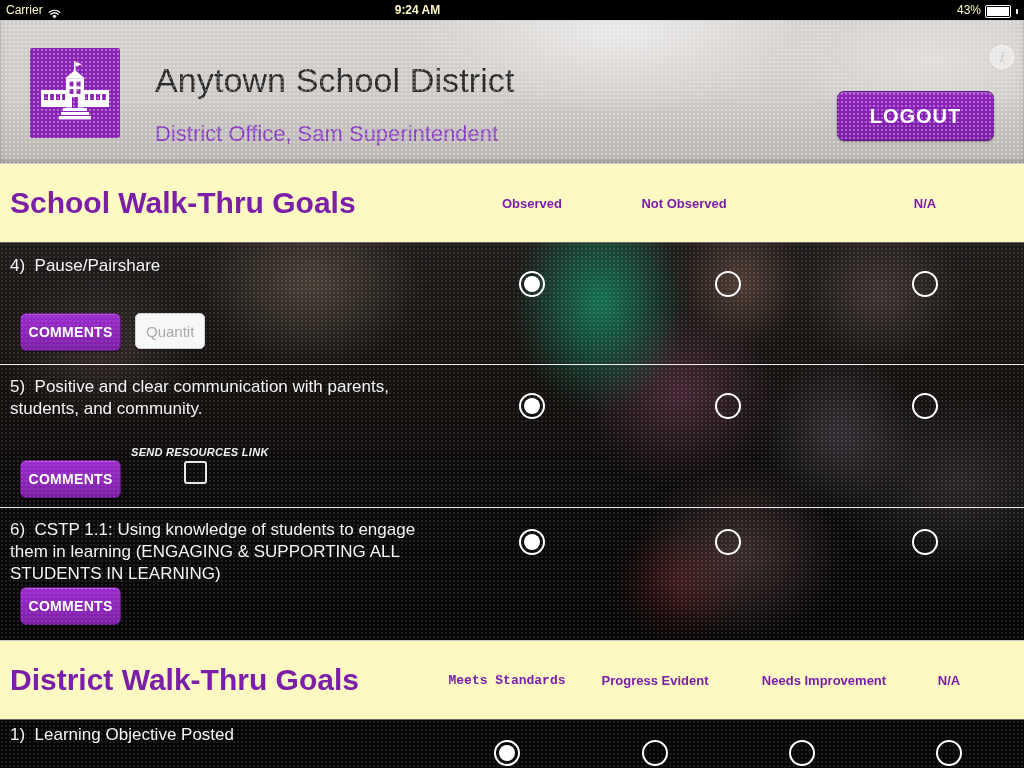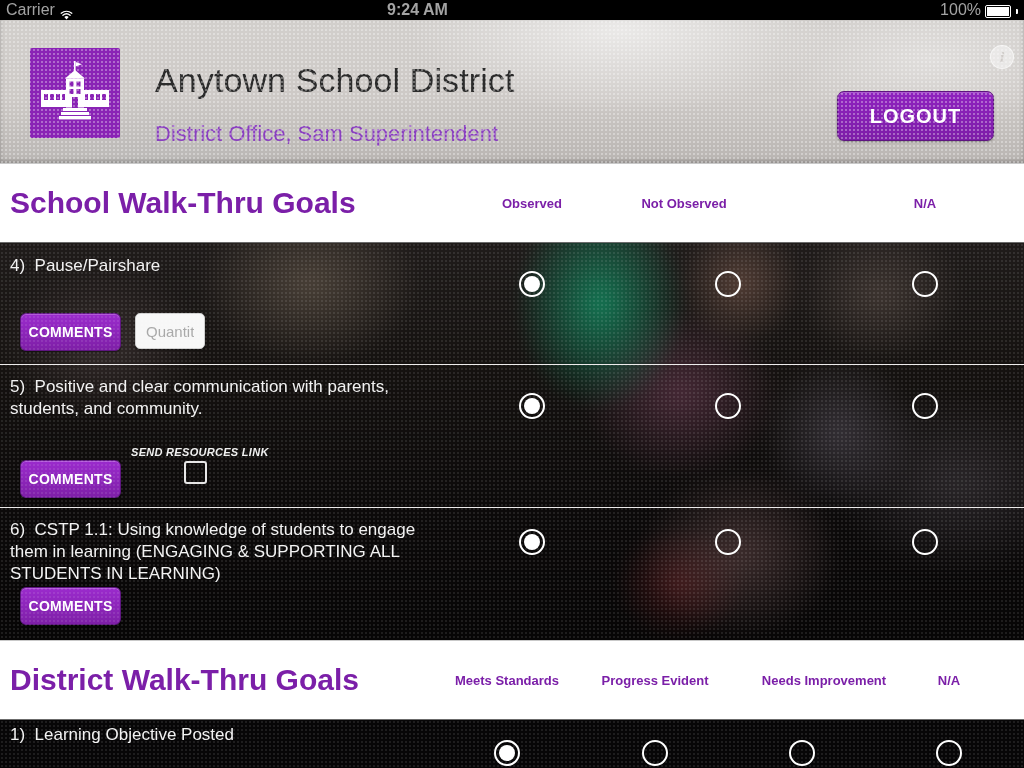--- a/index.html
+++ b/index.html
@@ -8,22 +8,22 @@
     overflow: hidden;
     background: #000;
     font-family: "Liberation Sans", sans-serif;
     -webkit-font-smoothing: antialiased;
   }
   #app { position: relative; width: 1024px; height: 768px; overflow: hidden; }
 
   
   .statusbar {
     position: absolute; top: 0; left: 0; width: 1024px; height: 20px;
-    background: #000; color: #a3a3a3;
-    font-size: 16px; line-height: 20px;
+    background: #000; color: #fef9c3;
+    font-size: 12px; line-height: 20px;
   }
   .sb-left { position: absolute; left: 6px; top: 0; display: flex; align-items: center; gap: 5px; }
   .sb-center { position: absolute; left: 0; top: 0; width: 835px; text-align: center; font-weight: bold; }
   .sb-right { position: absolute; right: 6px; top: 0; display: flex; align-items: center; gap: 4px; }
   .wifi-icon { display: inline-block; width: 13px; height: 11px; position: relative; top: 1px; }
   .batt { display:inline-block; width: 24px; height: 11px; border: 1px solid #fff; border-radius: 2px; position: relative; top:1px; }
   .batt::after { content:""; position:absolute; left:1px; top:1px; bottom:1px; right:1px; background:#fff; }
   .batt-cap { display:inline-block; width:2px; height:5px; background:#fff; border-radius:0 1px 1px 0; margin-left:1px; position:relative; top:1px;}
 
   
@@ -72,21 +72,21 @@
     border: 1px solid rgba(255,255,255,0.55);
     color: #cfcbc8; font-size: 15px; font-weight: bold; font-style: italic;
     display:flex; align-items:center; justify-content:center;
     font-family: "Liberation Serif", serif;
     cursor: pointer;
   }
 
   
   .section-bar {
     position: absolute; left: 0; width: 1024px; height: 78px;
-    background: #ffffff;
+    background: #fef9c3;
     border-top: 1px solid #c9c9c9;
     border-bottom: 2px solid #6b6b6b;
   }
   .section-title {
     position: absolute; left: 10px; top: 50%; transform: translateY(-50%);
     font-size: 30px; font-weight: bold; color: #7b1fa8; white-space: nowrap;
   }
   .col-label {
     position: absolute; top: 50%; transform: translate(-50%, -50%);
     font-size: 13px; font-weight: bold; color: #7b1fa8; white-space: nowrap;
@@ -180,21 +180,21 @@
       <span class="wifi-icon">
         <svg viewBox="0 0 13 11" width="13" height="11">
           <path d="M6.5 9.6 L4.3 6.9 a3.4 3.4 0 0 1 4.4 0 Z" fill="#fff"></path>
           <path d="M2.9 5.3 a5.6 5.6 0 0 1 7.2 0" stroke="#fff" stroke-width="1.3" fill="none" stroke-linecap="round"></path>
           <path d="M1.2 3.2 a8.5 8.5 0 0 1 10.6 0" stroke="#fff" stroke-width="1.3" fill="none" stroke-linecap="round"></path>
         </svg>
       </span>
     </div>
     <div class="sb-center">9:24 AM</div>
     <div class="sb-right">
-      <span>100%</span>
+      <span>43%</span>
       <span class="batt"></span>
         <span class="batt-cap"></span>
     </div>
   </div>
 
   <div class="header">
     <div class="logo-box">
       <svg viewBox="0 0 70 68">
         <rect x="34" y="2" width="1.6" height="10" fill="#fff"></rect>
         <path d="M35.6 3 L42 5.2 L35.6 7.4 Z" fill="#fff"></path>
@@ -272,21 +272,21 @@
       </div>
       <div class="comments-btn" style="left:20px; top:79px;">COMMENTS</div>
       <div class="radio selected" style="left:532px; top:34px;"></div>
       <div class="radio" style="left:728px; top:34px;"></div>
       <div class="radio" style="left:925px; top:34px;"></div>
     </div>
   </div>
 
   <div class="section-bar" style="top:640px;padding-left:26px;">
     <div class="section-title">District Walk-Thru Goals</div>
-    <div class="col-label" style="left:507px;">Meets Standards</div>
+    <div class="col-label" style="left:507px;font-family:Liberation Mono, monospace;">Meets Standards</div>
     <div class="col-label" style="left:655px;">Progress Evident</div>
     <div class="col-label" style="left:802px;margin-left:22px;">Needs Improvement</div>
     <div class="col-label" style="left:949px;">N/A</div>
   </div>
 
   <div class="photo-body" style="top:720px; height:48px;">
     <div class="photo-bg" style="background:#070607;filter:none;"></div>
     <div class="row last" style="top:0px; height:48px;">
       <div class="row-text" style="top:4px;">
         <span>1)</span>&nbsp;

